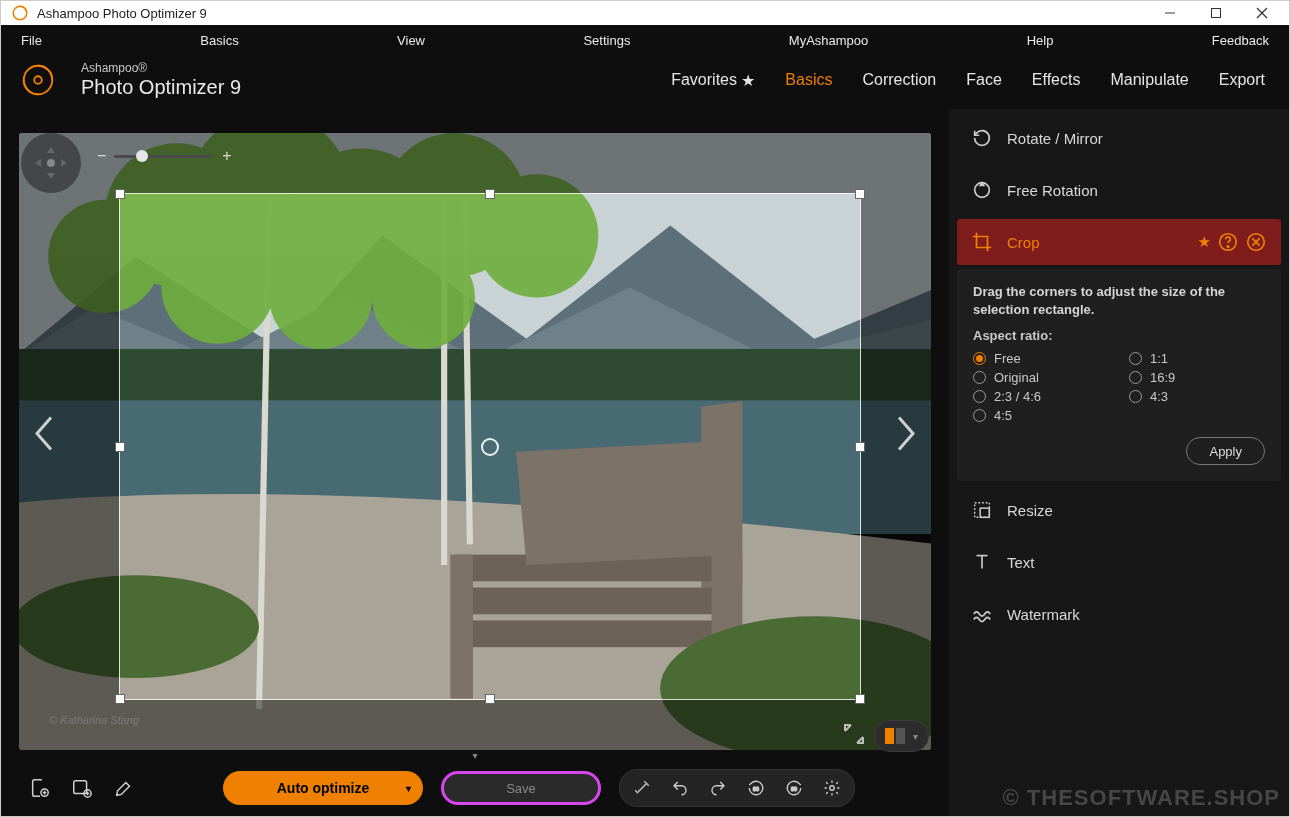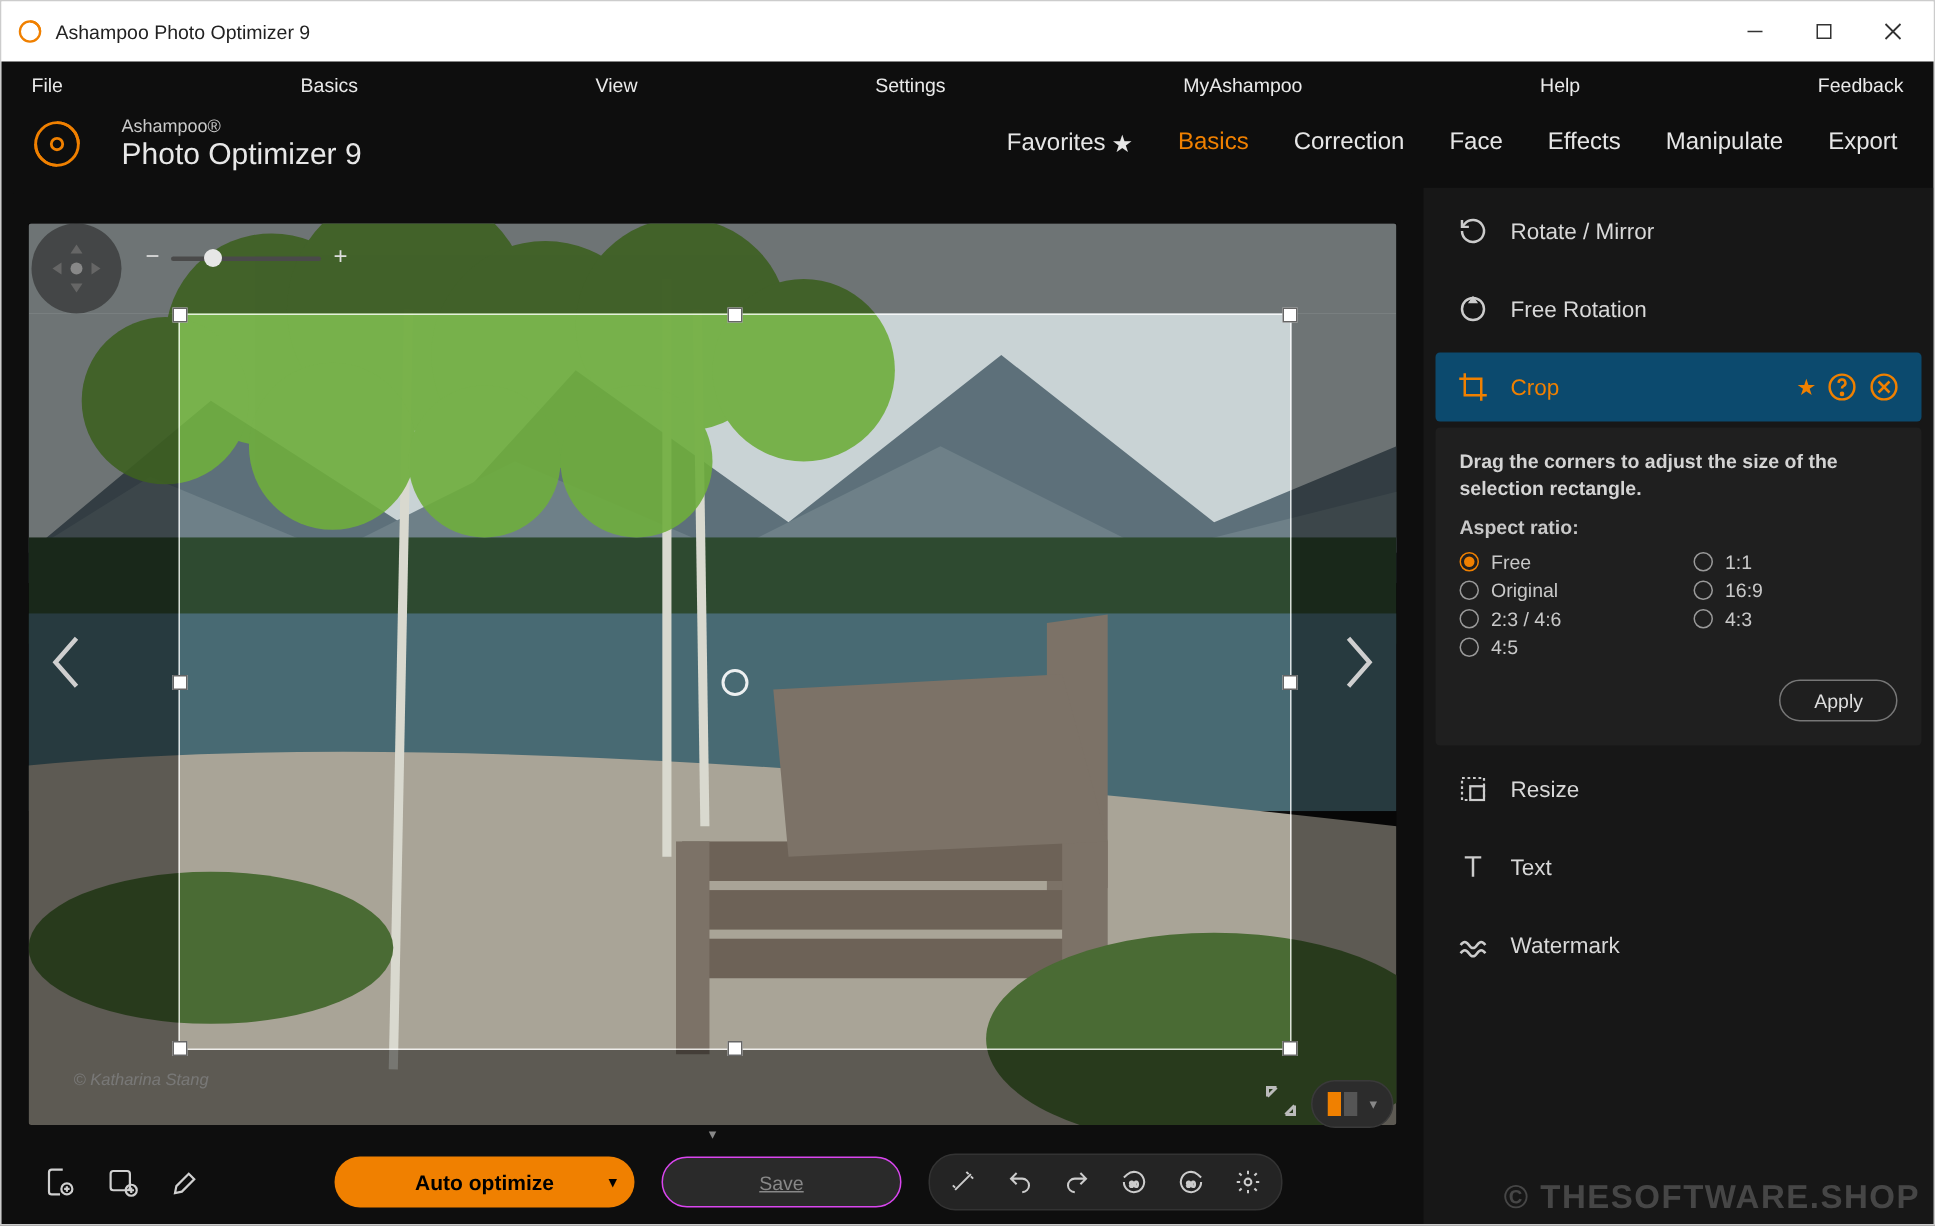--- a/index.html
+++ b/index.html
@@ -1,18 +1,18 @@
 <!DOCTYPE html>
 <html><head>
 <meta charset="utf-8">
 <style>
   * { box-sizing: border-box; margin: 0; padding: 0; font-family: "Segoe UI", Arial, sans-serif; }
   body { background: #fff; width: 1290px; height: 817px; overflow: hidden; }
   .window { width: 1290px; height: 817px; display: flex; flex-direction: column; border: 1px solid #ccc; background:#fff;}
-  .titlebar { height: 40px; display: flex; align-items: center; justify-content: space-between; background: #fff; padding: 0 4px 0 10px; }
+  .titlebar { height: 24px; display: flex; align-items: center; justify-content: space-between; background: #fff; padding: 0 4px 0 10px; }
   .titlebar-left { display: flex; align-items: center; gap: 8px; }
   .titlebar-title { font-size: 13px; color: #222; }
   .titlebar-controls { display: flex; }
   .tb-btn { width: 46px; height: 32px; display: flex; align-items: center; justify-content: center; font-size: 14px; color: #333; }
   .tb-btn svg { width:12px; height:12px; }
 
   .app { flex: 1; background: #0e0e0e; display: flex; flex-direction: column; color: #d8d8d8; overflow:hidden;}
   .menubar { height: 30px; display: flex; align-items: center; gap: 4px; padding: 0 10px; font-size: 13px; color:#eaeaea;justify-content:space-between;}
   .menubar .mitem { padding: 4px 10px; cursor:pointer; }
   .app-header { display: flex; align-items: center; justify-content: space-between; padding: 6px 24px 10px 18px; }
@@ -43,29 +43,29 @@
   .credit { position:absolute; bottom:24px; left:30px; font-size:11px; font-style:italic; color:rgba(228,228,228,0.85);}
   .canvas-toolbar-right { position:absolute; bottom:8px; right:12px; display:flex; align-items:center; gap:8px;}
   .pill { background:#2c2c2c; border:1px solid #3a3a3a; border-radius:18px; height:32px; display:flex; align-items:center; padding:0 10px; gap:8px;}
   .fit-icon { color:#bbb; }
 
   .bottom-bar { height:56px; display:flex; align-items:center; padding:0 16px; gap:14px; position:relative;}
   .bottom-icons { display:flex; gap:12px; color:#d0d0d0;}
   .bottom-icons .bi{ width:30px; height:30px; display:flex; align-items:center; justify-content:center;}
   .btn-auto { margin-left: auto; margin-right:0; background:#f08000; color:#000; border:none; border-radius:18px; height:34px; width:200px; font-size:14px; font-weight:600; display:flex; align-items:center; justify-content:center; position:relative; cursor:pointer;}
   .btn-auto .dd { position:absolute; right:12px; font-size:10px; }
-  .btn-save { background:#2a2a2a; color:#888; border:1px solid #d946ef; border-radius:18px; height:34px; width:160px; font-size:13px; cursor:pointer;text-decoration:underline;}
+  .btn-save { background:#2a2a2a; color:#888; border:3px solid #d946ef; border-radius:18px; height:34px; width:160px; font-size:13px; cursor:pointer;}
   .tool-pill { display:flex; gap:6px; background:transparent;}
   .tool-pill .ticon{ width:32px; height:32px; display:flex; align-items:center; justify-content:center; color:#bcbcbc; background:#242424; border-radius:16px; border:1px solid #333;}
   .caret-up { position:absolute; top:-10px; left:50%; transform:translateX(-50%); color:#888; font-size:10px;}
   .bottom-bar .group { display:flex; align-items:center; gap:18px; margin: 0 auto;}
 
   .sidepanel { width:340px; background:#171717; display:flex; flex-direction:column; padding:6px 8px 12px 8px; gap:6px;}
   .side-row { display:flex; align-items:center; gap:14px; height:46px; padding:0 14px; color:#d8d8d8; font-size:15px; border-radius:3px; cursor:pointer;}
-  .side-row.active { background:#0c4a6e; color:#f08000;}
+  .side-row.active { background:#7f1d1d; color:#f08000;}
   .side-row .badge-area{ margin-left:auto; display:flex; gap:6px; align-items:center; color:#bdbdbd;}
   .side-row svg { width:22px; height:22px; }
   .side-row.active svg { stroke:#f08000; }
   .side-row .label { color:inherit;}
   .side-row.active .label{ color:#f08000;}
   .crop-panel { background:#1f1f1f; padding:14px 16px 16px 16px; font-size:13px; color:#c8c8c8; border-radius:3px; margin-top:-2px;}
   .crop-panel .desc { font-weight:600; color:#d4d4d4; margin-bottom:10px; line-height:1.35;}
   .crop-panel .lbl { font-weight:700; margin-bottom:8px;}
   .ratio-grid { display:grid; grid-template-columns: 1fr 1fr; gap:4px 20px; margin-bottom:14px;}
   .radio { display:flex; align-items:center; gap:8px; font-size:13px; cursor:pointer;}

